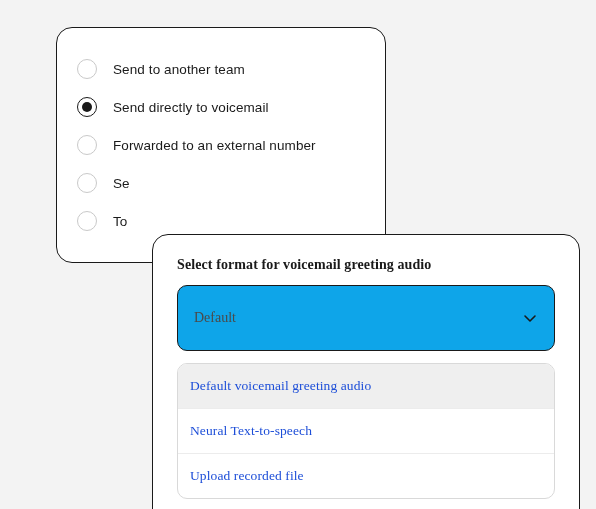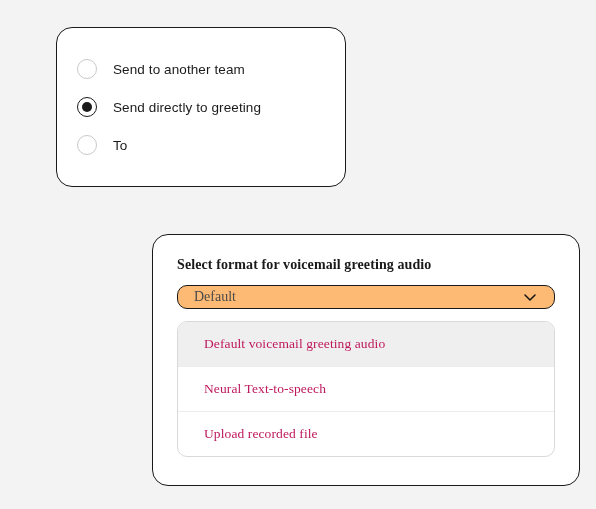--- a/index.html
+++ b/index.html
@@ -17,21 +17,21 @@
     }
     .card {
       background: #ffffff;
       border: 1px solid #1a1a1a;
       border-radius: 16px;
       position: absolute;
     }
     .radio-card {
       left: 56px;
       top: 27px;
-      width: 290px;
+      width: 330px;
       padding: 22px 20px 22px 20px;
     }
     .radio-row {
       display: flex;
       align-items: center;
       gap: 16px;
       padding: 9px 0;
       cursor: pointer;
     }
     .radio-circle {
@@ -70,45 +70,45 @@
     .format-title {
       font-size: 14px;
       font-weight: 700;
       color: #1a1a1a;
       margin-bottom: 12px;
       letter-spacing: 0.1px;
     }
     .select-box {
       border: 1.5px solid #1a1a1a;
       border-radius: 10px;
-      padding: 3px 16px;
+      padding: 24px 16px;
       display: flex;
       align-items: center;
       justify-content: space-between;
       cursor: pointer;
-      background: #fdba74;
+      background: #0ea5e9;
     }
     .select-value {
       font-size: 14px;
       color: #4a4a4a;
     }
     .chevron svg {
       display: block;
     }
     .dropdown {
       margin-top: 12px;
       border: 1px solid #d9d9d9;
       border-radius: 10px;
       overflow: hidden;
       background: #fff;
     }
     .dropdown-item {
-      padding: 14px 26px;
+      padding: 14px 12px;
       font-size: 13.5px;
-      color: #be185d;
+      color: #1d4ed8;
       cursor: pointer;
       border-bottom: 1px solid #ececec;
       letter-spacing: 0.1px;
     }
     .dropdown-item:last-child {
       border-bottom: none;
     }
     .dropdown-item.highlight {
       background: #efefef;
     }
@@ -118,21 +118,29 @@
 
 <div class="card radio-card">
   <div class="radio-row">
     <span class="radio-circle"></span>
     <span class="radio-label">Send to another team</span>
   </div>
   <div class="radio-row">
     <span class="radio-circle selected">
       <span class="radio-dot"></span>
     </span>
-    <span class="radio-label">Send directly to greeting</span>
+    <span class="radio-label">Send directly to voicemail</span>
+  </div>
+  <div class="radio-row">
+    <span class="radio-circle"></span>
+    <span class="radio-label">Forwarded to an external number</span>
+  </div>
+  <div class="radio-row">
+    <span class="radio-circle"></span>
+    <span class="radio-label">Se</span>
   </div>
   <div class="radio-row">
     <span class="radio-circle"></span>
     <span class="radio-label">To</span>
   </div>
 </div>
 
 <div class="card format-card">
   <div class="format-title">Select format for voicemail greeting audio</div>
   <div class="select-box">

